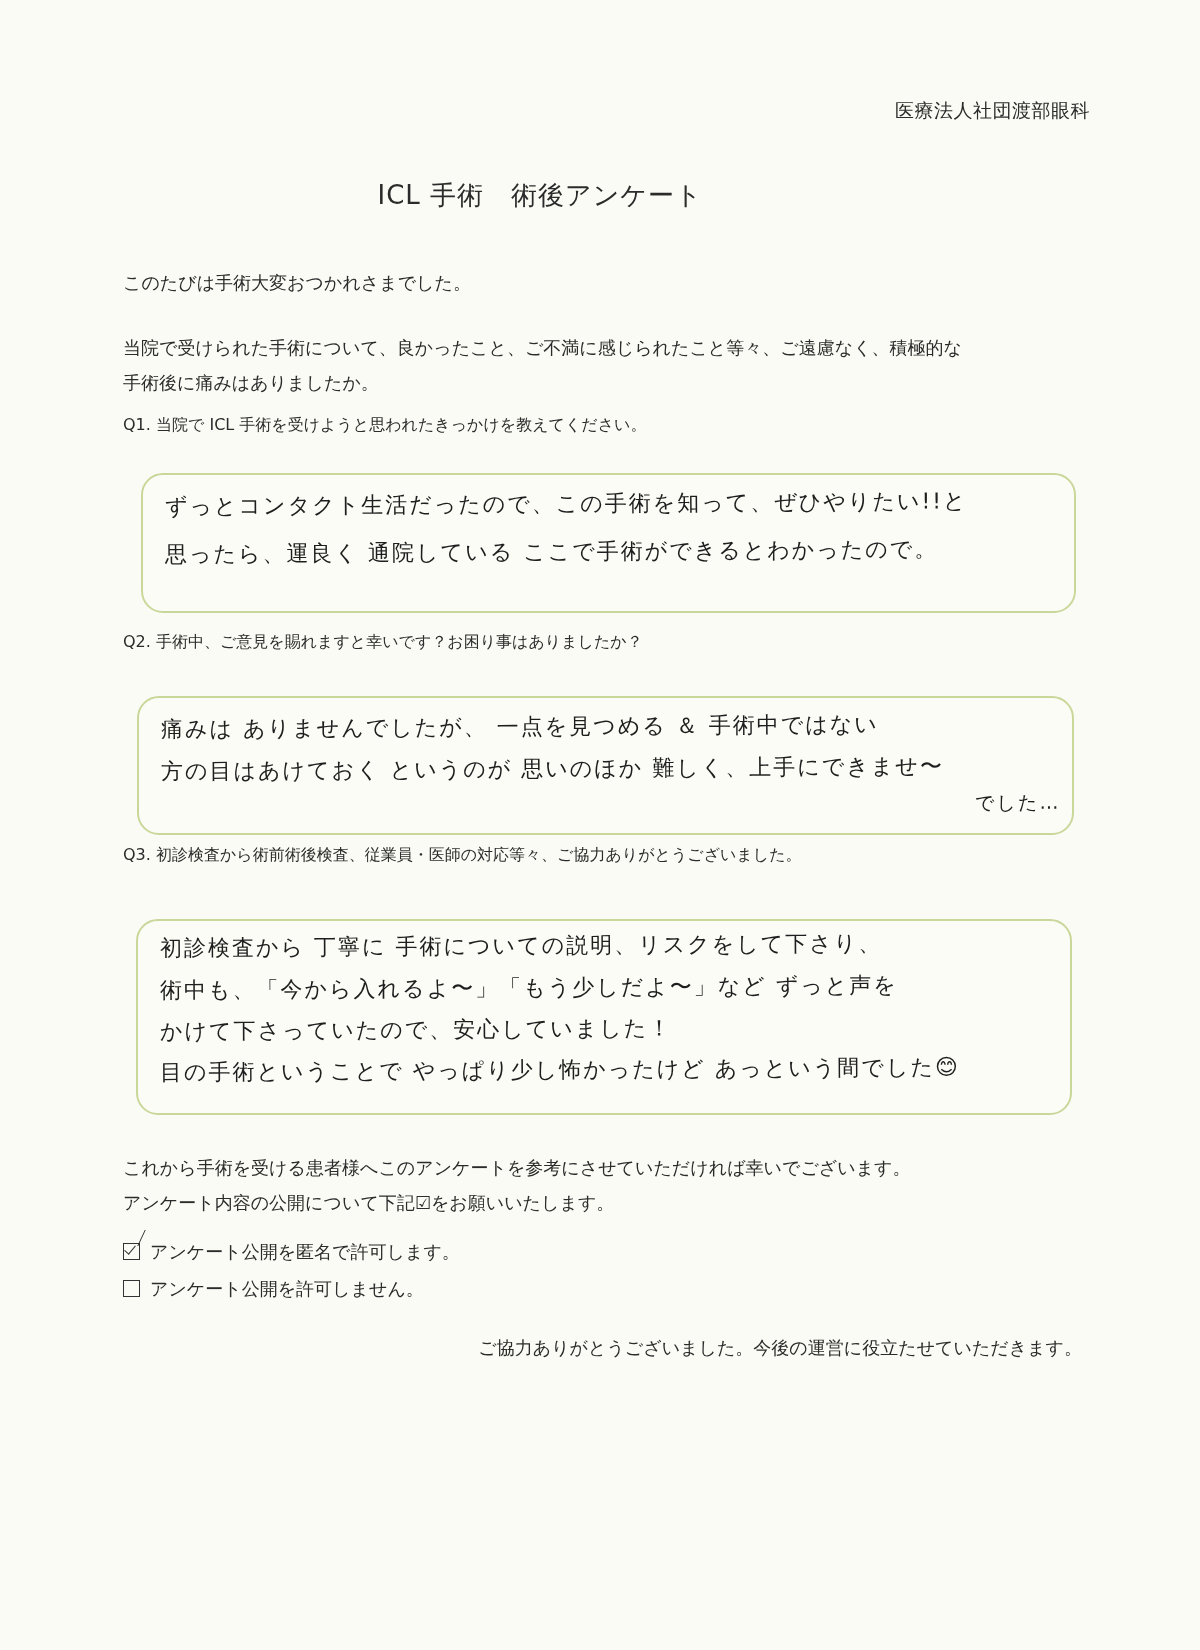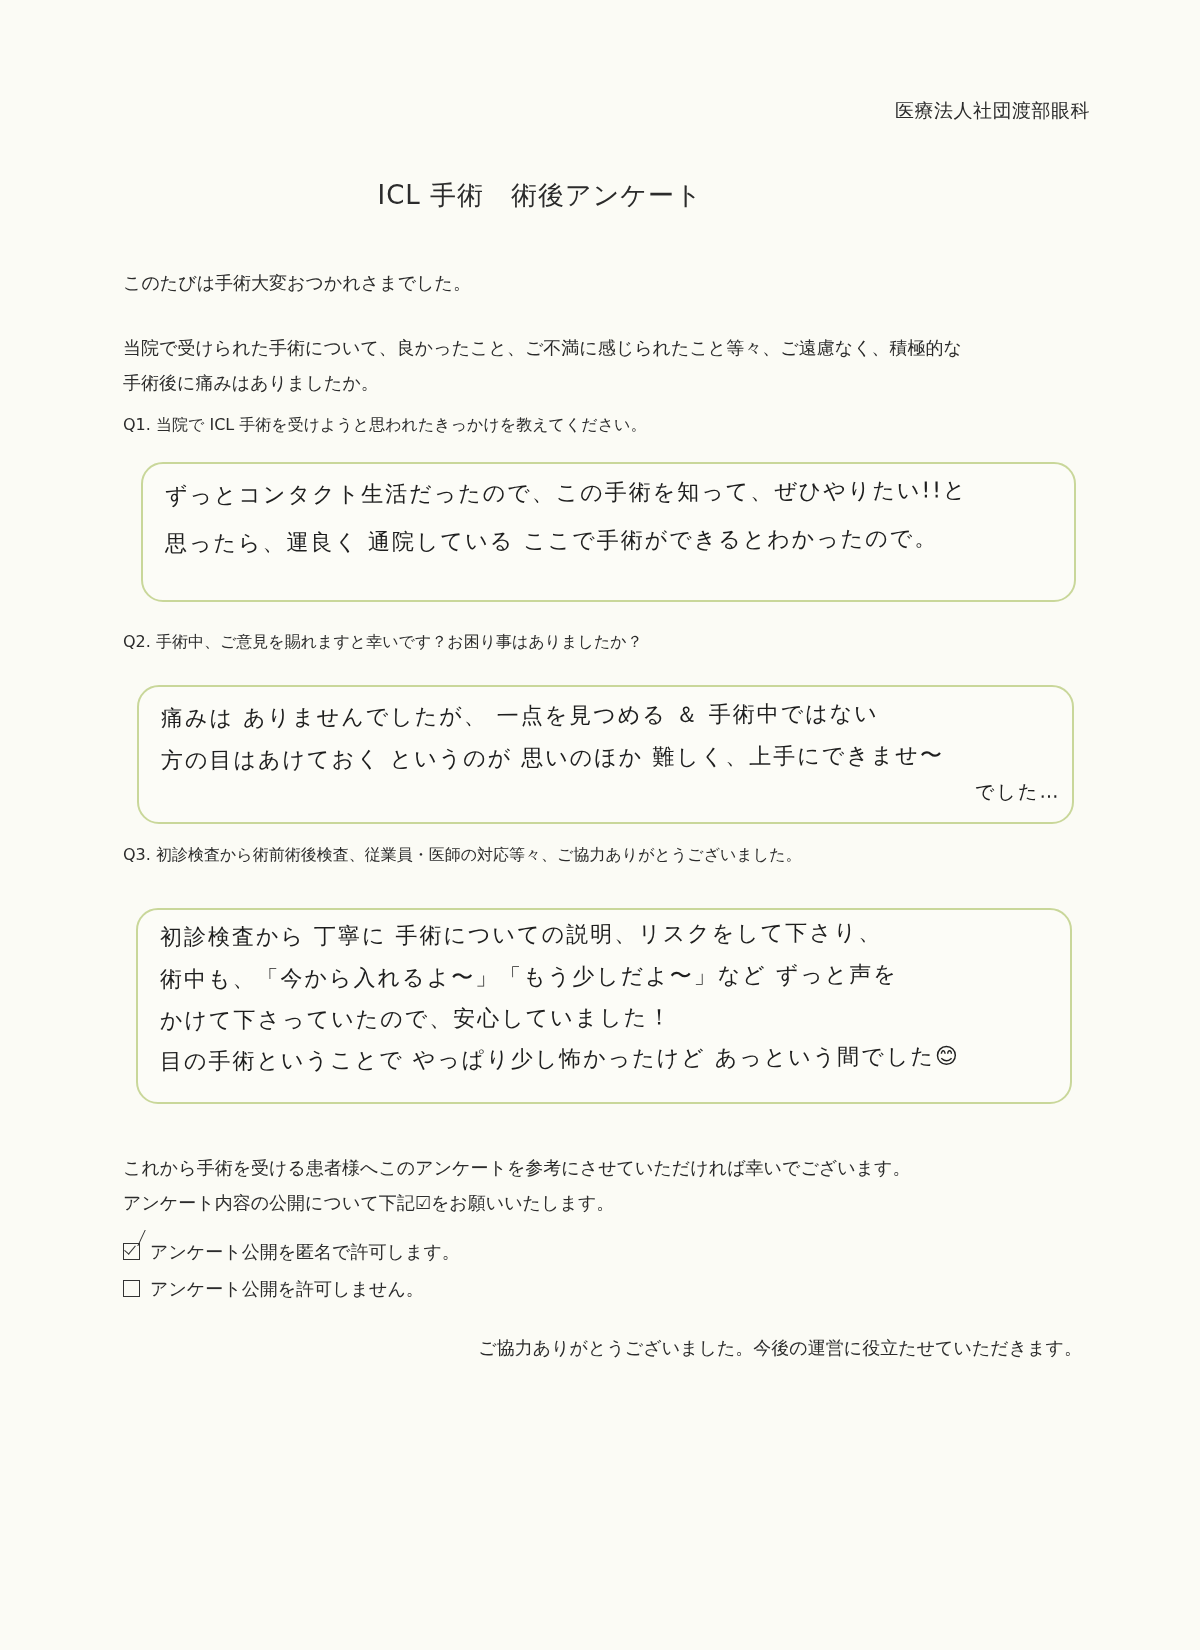--- a/index.html
+++ b/index.html
@@ -10,20 +10,21 @@
       color:#2b2b2b;
     }
     .abs { position:absolute; }
     .clinic { right:110px; top:98px; font-size:19px; letter-spacing:0.5px; }
     .title { left:0; width:1080px; top:178px; text-align:center; font-size:26px; letter-spacing:1px; }
     .p { left:123px; font-size:18px; white-space:nowrap;margin-top:31px; }
     .qlabel { left:123px; font-size:16px; white-space:nowrap; }
     .box {
       position:absolute; border:2px solid #c9d79a; border-radius:22px;
       background:#fcfcf7;
+      margin-top:11px;
     }
     .hw {
       position:absolute; font-family:"DejaVu Sans", sans-serif; font-size:22px;
       color:#1e1e1e; white-space:nowrap; letter-spacing:2px;
       transform:rotate(-0.4deg);
     }
     .cb { display:inline-block; width:15px; height:15px; border:1.5px solid #333; vertical-align:-2px; margin-right:10px; position:relative; }
     .cb.checked::after {
       content:""; position:absolute; left:3px; top:-1px; width:5px; height:10px;
       border-right:1.6px solid #333; border-bottom:1.6px solid #333; transform:rotate(40deg);

